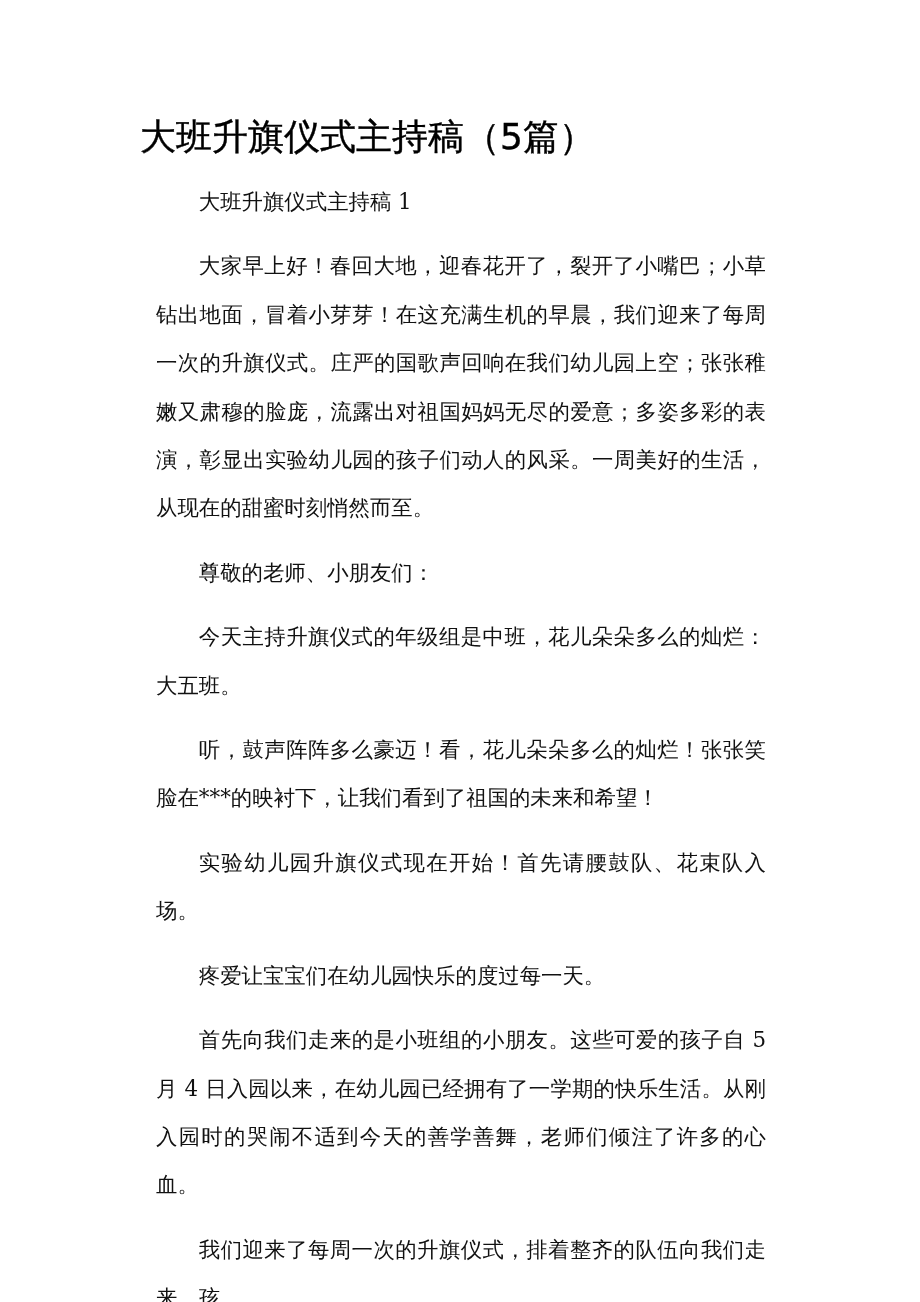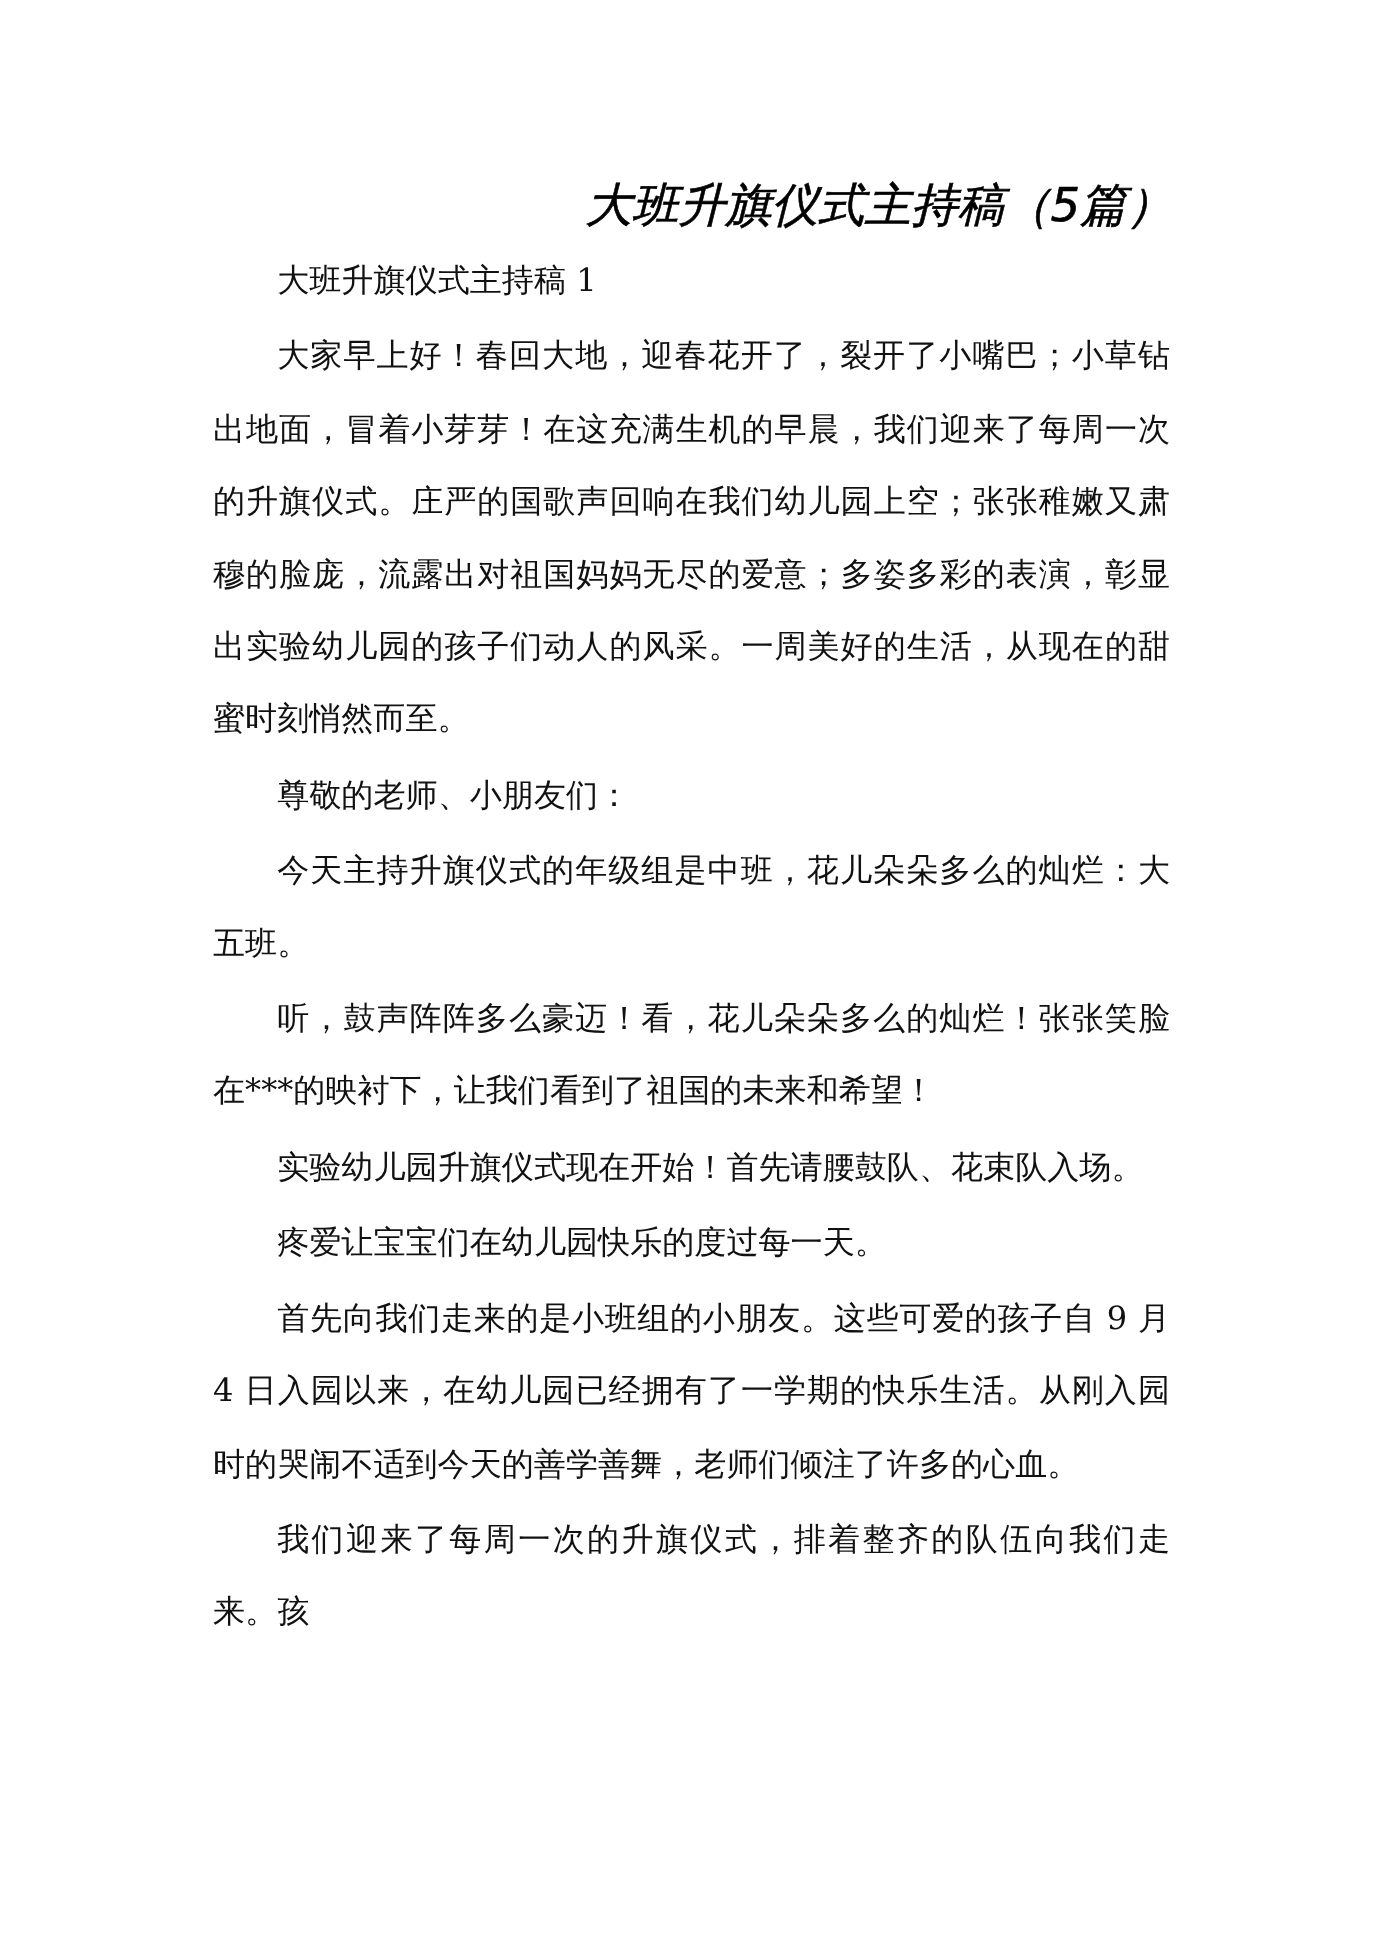--- a/index.html
+++ b/index.html
@@ -15,50 +15,49 @@
       color: #000000;
     }
     .page {
       position: absolute;
       left: 140px;
       top: 112px;
       width: 642px;
     }
     .title {
       font-family: "DejaVu Sans", "Liberation Sans", sans-serif;
-      font-size: 31px;
+      font-size: 36px;
       font-weight: normal;
-      text-align: right;
+      text-align: left;
       margin: 0;
       height: 50px;
       line-height: 50px;
       letter-spacing: 0px;
-      font-style: italic;
       -webkit-text-stroke: 0.4px #000;
     }
     .para {
       font-family: "DejaVu Serif", "Liberation Serif", serif;
       font-size: 21.4px;
       line-height: 48.4px;
-      margin: 2px;
+      margin: 16px;
       text-indent: 2em;
       text-align: justify;
       text-align-last: left;
       word-break: break-all;
       color: #111111;
     }
   </style>
 </head>
 <body>
 
 <div class="page">
   <h1 class="title">大班升旗仪式主持稿（5篇）</h1>
 
   <p class="para">大班升旗仪式主持稿 1</p>
   <p class="para">大家早上好！春回大地，迎春花开了，裂开了小嘴巴；小草钻出地面，冒着小芽芽！在这充满生机的早晨，我们迎来了每周一次的升旗仪式。庄严的国歌声回响在我们幼儿园上空；张张稚嫩又肃穆的脸庞，流露出对祖国妈妈无尽的爱意；多姿多彩的表演，彰显出实验幼儿园的孩子们动人的风采。一周美好的生活，从现在的甜蜜时刻悄然而至。</p>
   <p class="para">尊敬的老师、小朋友们：</p>
   <p class="para">今天主持升旗仪式的年级组是中班，花儿朵朵多么的灿烂：大五班。</p>
   <p class="para">听，鼓声阵阵多么豪迈！看，花儿朵朵多么的灿烂！张张笑脸在***的映衬下，让我们看到了祖国的未来和希望！</p>
   <p class="para">实验幼儿园升旗仪式现在开始！首先请腰鼓队、花束队入场。</p>
   <p class="para">疼爱让宝宝们在幼儿园快乐的度过每一天。</p>
-  <p class="para">首先向我们走来的是小班组的小朋友。这些可爱的孩子自 9 月 4 日入园以来，在幼儿园已经拥有了一学期的快乐生活。从刚入园时的哭闹不适到今天的善学善舞，老师们倾注了许多的心血。</p>
+  <p class="para">首先向我们走来的是小班组的小朋友。这些可爱的孩子自 5 月 4 日入园以来，在幼儿园已经拥有了一学期的快乐生活。从刚入园时的哭闹不适到今天的善学善舞，老师们倾注了许多的心血。</p>
   <p class="para">我们迎来了每周一次的升旗仪式，排着整齐的队伍向我们走来。孩</p>
 </div>
 
 </body></html>

